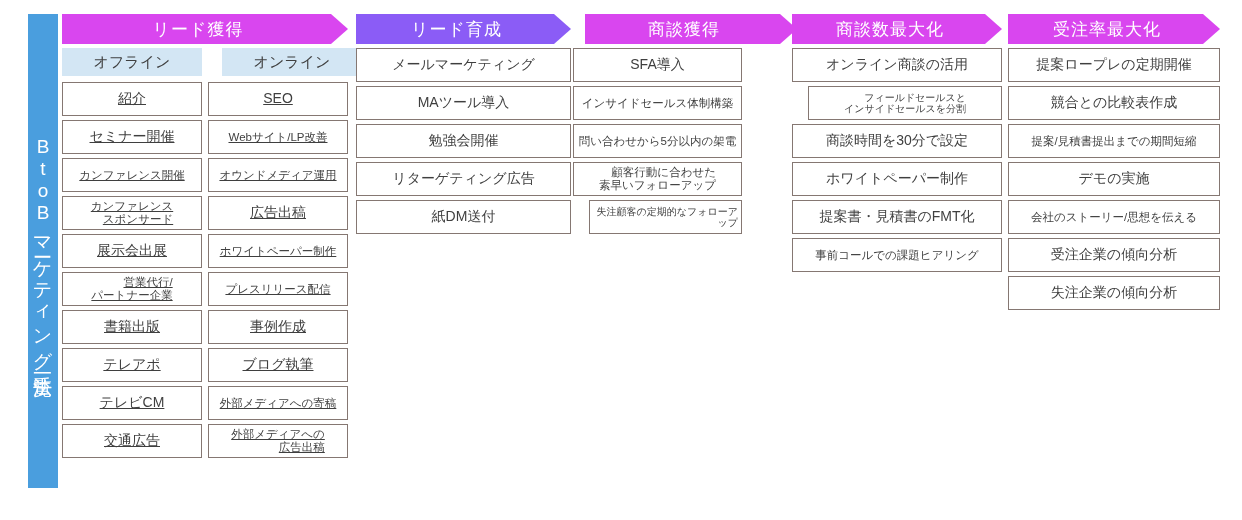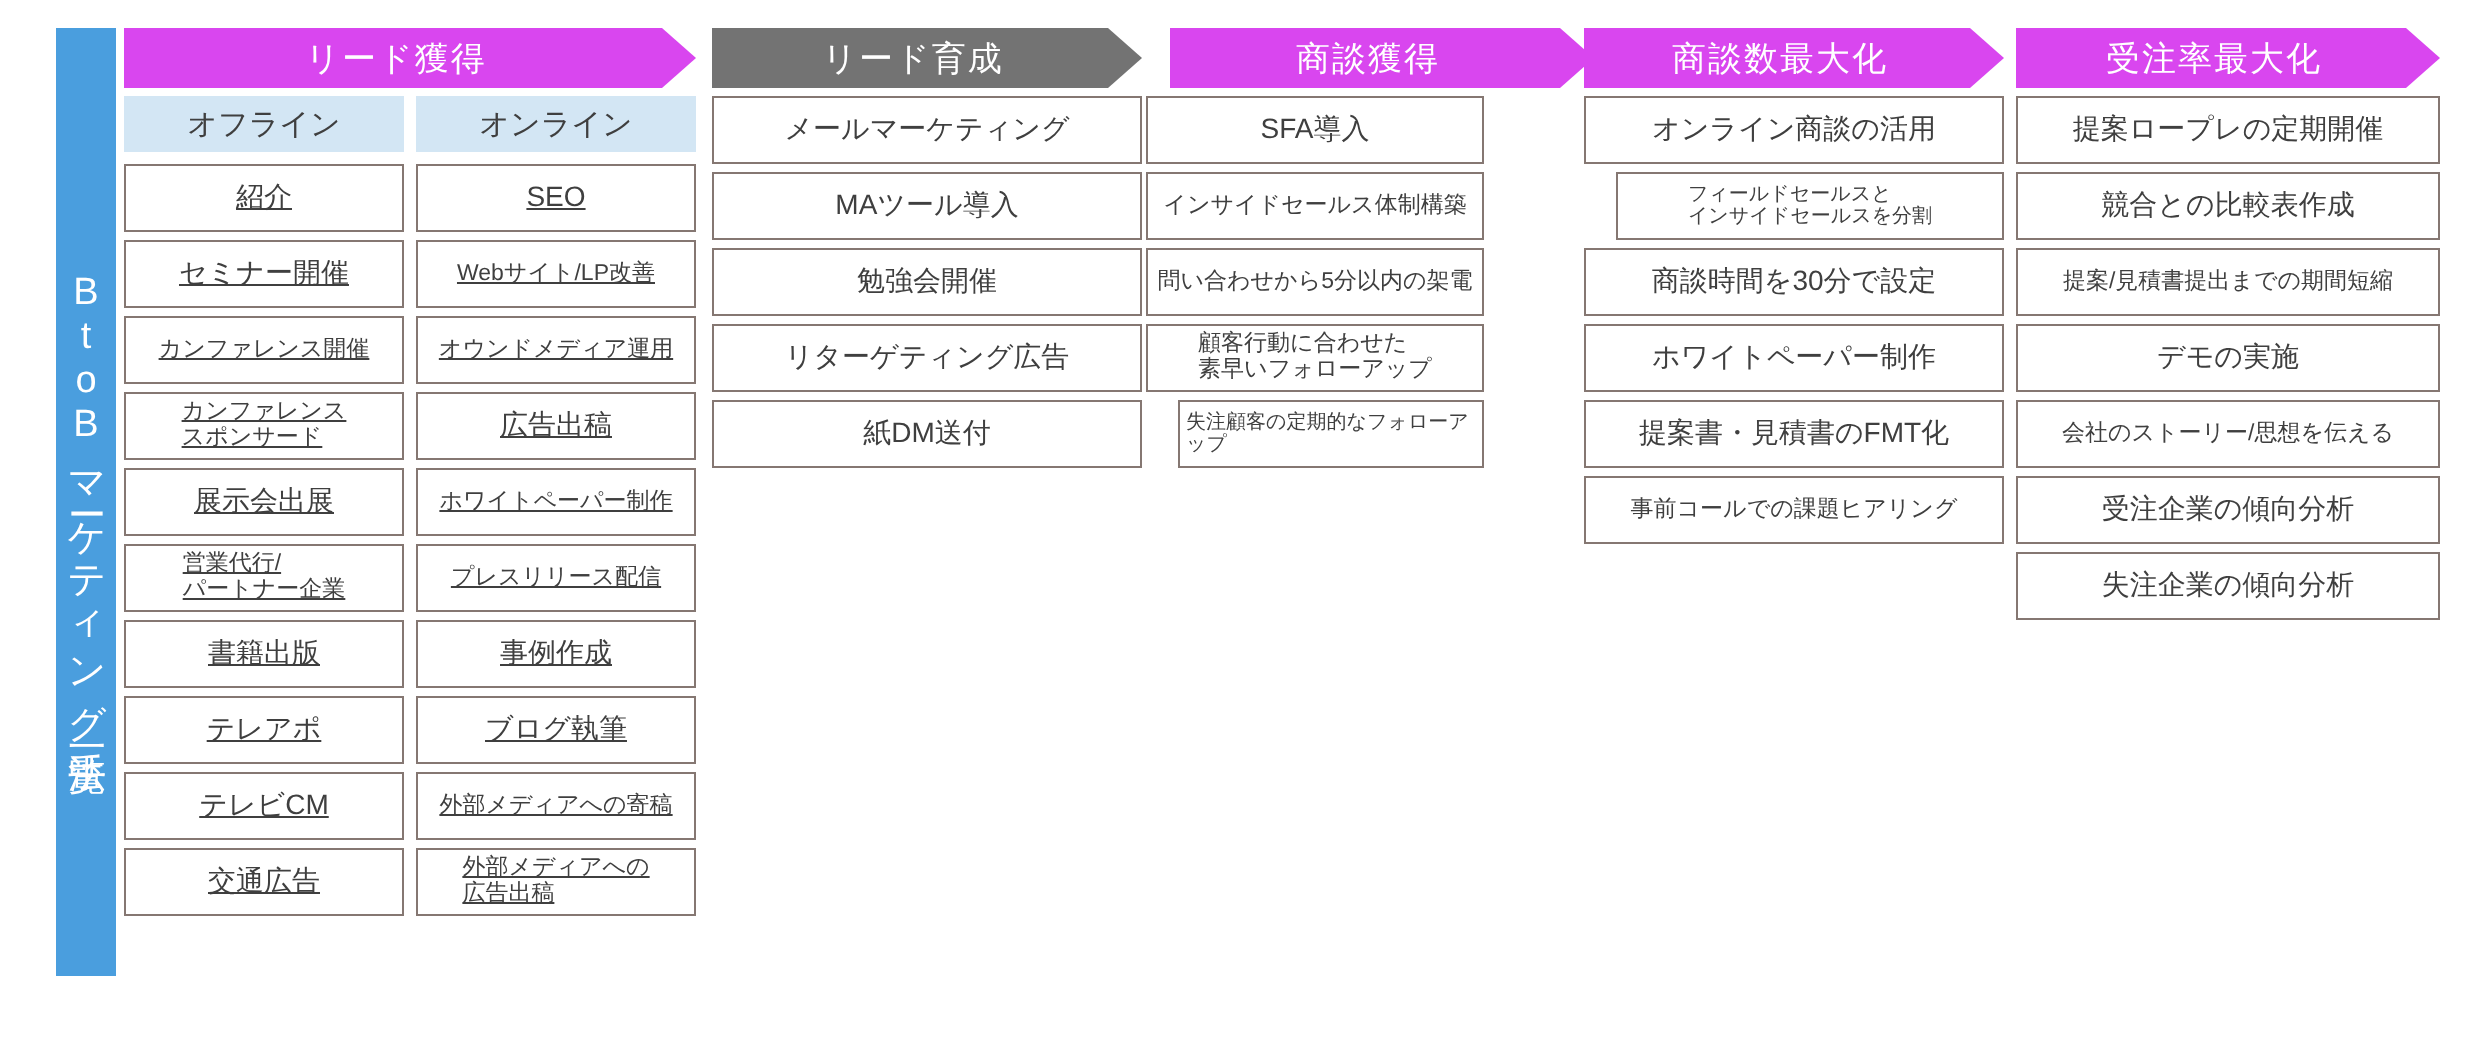--- a/index.html
+++ b/index.html
@@ -66,29 +66,29 @@
     align-items: center;
     justify-content: center;
     color: #ffffff;
     font-size: 17px;
     letter-spacing: 1px;
     clip-path: polygon(0 0, calc(100% - 17px) 0, 100% 50%, calc(100% - 17px) 100%, 0 100%);
     box-sizing: border-box;
     padding-right: 14px;
   }
   .phase-header.blue   { background: #d946ef; }
-  .phase-header.orange { background: #737373; }
+  .phase-header.orange { background: #8b5cf6; }
 
   
   .subheader-row {
     position: absolute;
     top: 34px;
     left: 0;
     display: flex;
-    gap: 6px;
+    gap: 20px;
   }
   .subheader {
     height: 28px;
     display: flex;
     align-items: center;
     justify-content: center;
     background: #D3E6F4;
     color: #3f3f3f;
     font-size: 15px;
     box-sizing: border-box;
@@ -102,21 +102,21 @@
     flex-direction: column;
     gap: 4px;
   }
   .item {
     height: 34px;
     border: 1.4px solid #857772;
     background: #ffffff;
     display: flex;
     align-items: center;
     justify-content: center;
-    text-align: left;
+    text-align: right;
     box-sizing: border-box;
     padding: 0 3px;
     line-height: 1.12;
     color: #3f3f3f;
     font-size: 14px;
   }
   .item.sm   { font-size: 11.5px; }
   .item.xs   { font-size: 10px; margin-left: 16px; }
   .item.two  { line-height: 1.15; }
 

